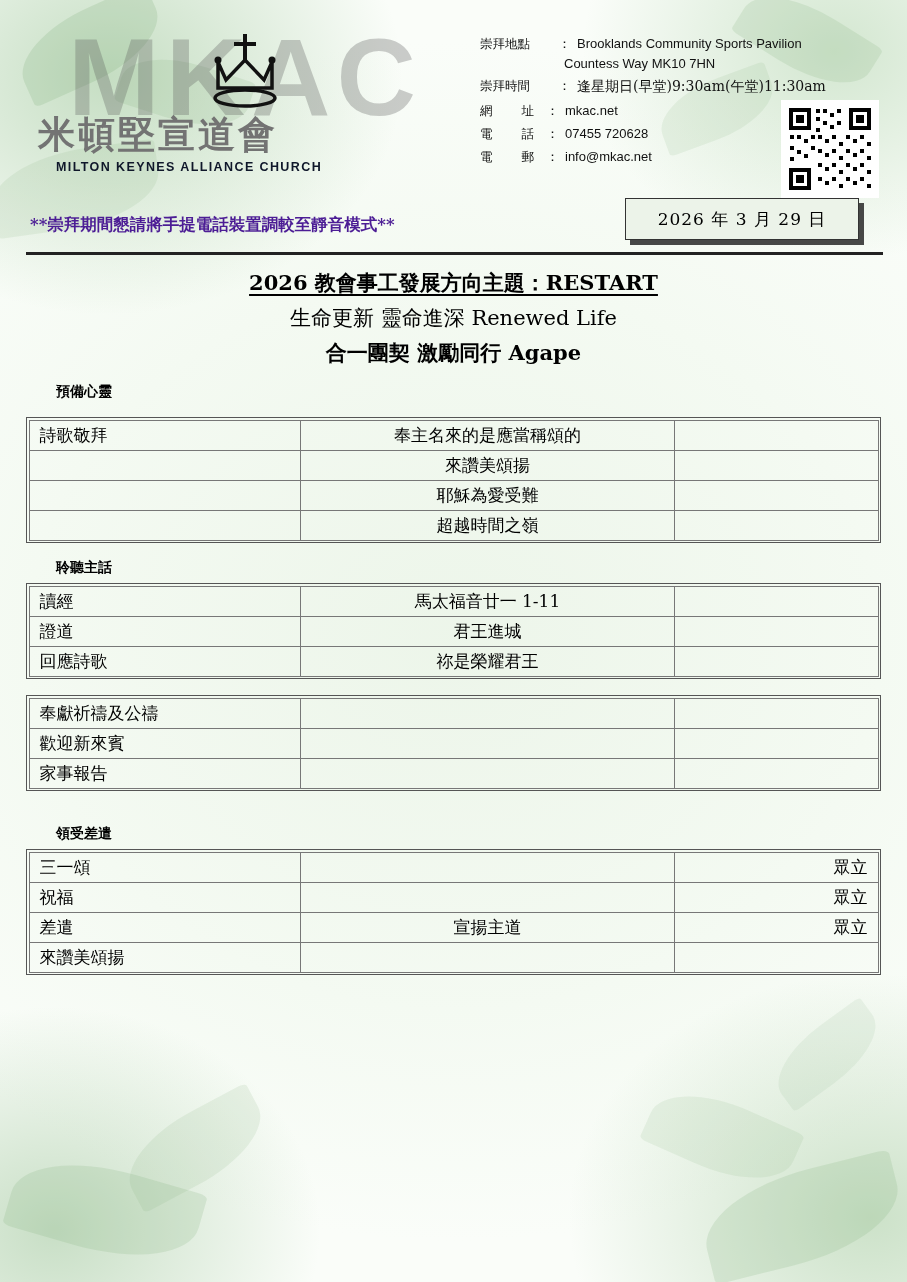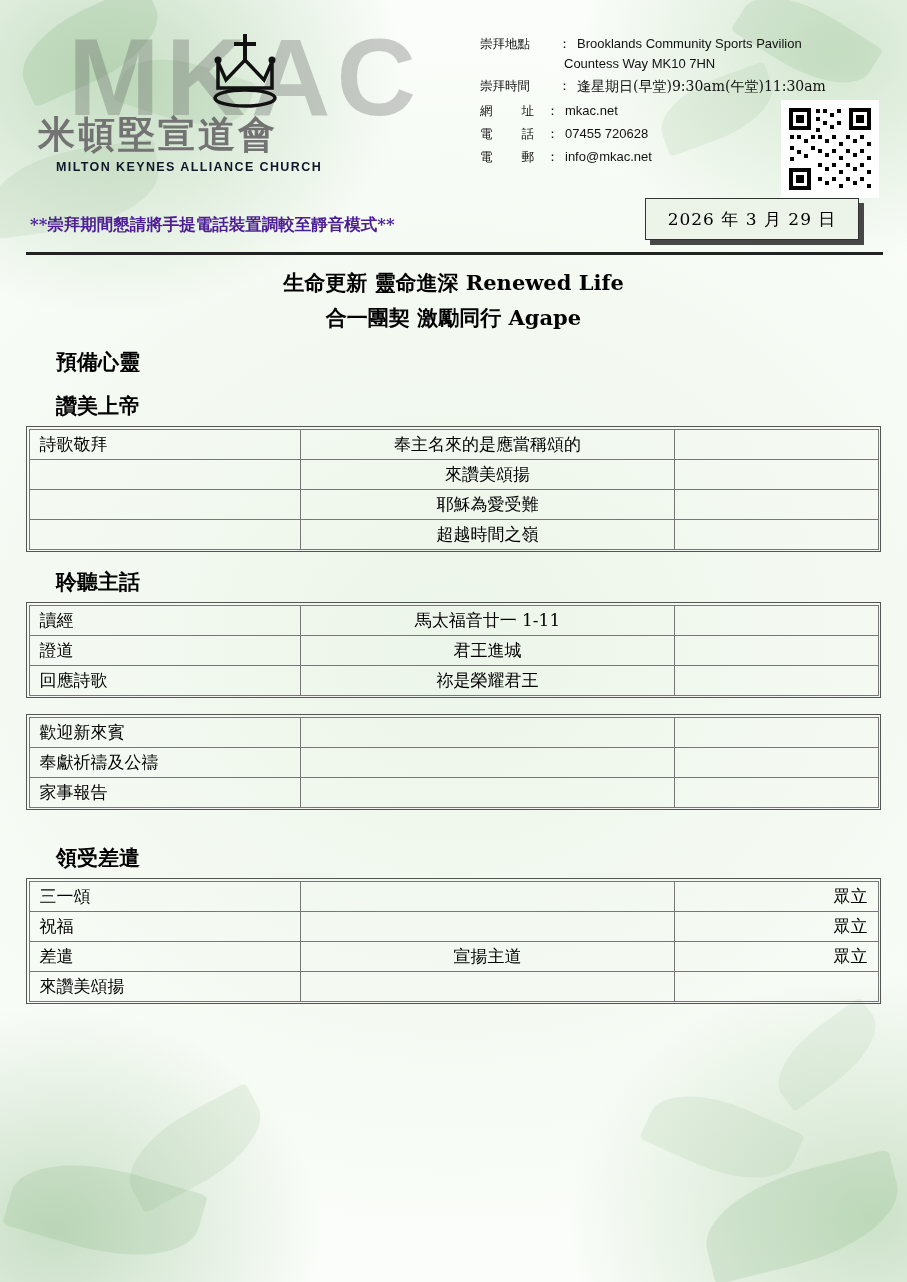--- a/index.html
+++ b/index.html
@@ -150,21 +150,21 @@
   .notice-text {
     font-family: "DejaVu Serif", serif;
     font-weight: bold;
     font-size: 16.5px;
     color: #4c1d95;
   }
   .date-box {
     position: absolute;
     right: 18px;
     top: -4px;
-    width: 214px;
+    width: 234px;
     height: 42px;
     border: 1.5px solid #333;
     background: #ecf3e9;
     box-shadow: 5px 5px 0 rgba(40,40,40,0.85);
     display: flex;
     align-items: center;
     justify-content: center;
     font-family: "DejaVu Serif", serif;
     font-size: 17px;
     letter-spacing: 1px;
@@ -181,28 +181,28 @@
     margin-top: 14px;
     font-family: "DejaVu Serif", serif;
     color: #000;
   }
   .theme-line1 {
     font-size: 21px;
     font-weight: bold;
     text-decoration: underline;
     text-underline-offset: 4px;
   }
-  .theme-line2 { font-size: 21px; font-weight: bold; margin-top: 7px; }
+  .theme-line2 { font-size: 21px; font-weight: normal; margin-top: 7px; }
   .theme-line3 { font-size: 21px; font-weight: bold; margin-top: 7px; }
 
   
   .section { margin: 16px 26px 0 26px; }
   .section-title {
     font-family: "DejaVu Serif", serif;
-    font-size: 21px;
+    font-size: 14px;
     font-weight: bold;
     color: #000;
     margin-left: 30px;
     margin-bottom: 6px;
   }
   .tbl-wrap {
     border: 1.5px solid #555;
     padding: 1.5px;
     background: transparent;
   }
@@ -370,30 +370,30 @@
     </div>
   </div>
 
   <div class="notice-bar">
     <div class="notice-text">**崇拜期間懇請將手提電話裝置調較至靜音模式**</div>
     <div class="date-box">2026 年 3 月 29 日</div>
   </div>
   <div class="rule"></div>
 
   <div class="theme">
+    <div class="theme-line1">2026 教會事工發展方向主題：RESTART</div>
     <div class="theme-line2">生命更新  靈命進深  Renewed Life</div>
     <div class="theme-line3">合一團契  激勵同行  Agape</div>
   </div>
 
   <div class="section">
     <div class="section-title">預備心靈</div>
   </div>
 
   <div class="section">
-    <div class="section-title">讚美上帝</div>
     <div class="tbl-wrap">
       <table class="prog">
         <tbody>
             <tr>
           <td class="c1">詩歌敬拜</td>
           <td class="c2">奉主名來的是應當稱頌的</td>
           <td class="c3"></td>
         </tr>
         <tr>
           <td class="c1"></td>
@@ -438,26 +438,26 @@
       </tbody>
         </table>
     </div>
   </div>
 
   <div class="section">
     <div class="tbl-wrap">
       <table class="prog">
         <tbody>
             <tr>
+          <td class="c1">奉獻祈禱及公禱</td>
+          <td class="c2"></td>
+          <td class="c3"></td>
+        </tr>
+        <tr>
           <td class="c1">歡迎新來賓</td>
-          <td class="c2"></td>
-          <td class="c3"></td>
-        </tr>
-        <tr>
-          <td class="c1">奉獻祈禱及公禱</td>
           <td class="c2"></td>
           <td class="c3"></td>
         </tr>
         <tr>
           <td class="c1">家事報告</td>
           <td class="c2"></td>
           <td class="c3"></td>
         </tr>
       </tbody>
         </table>

